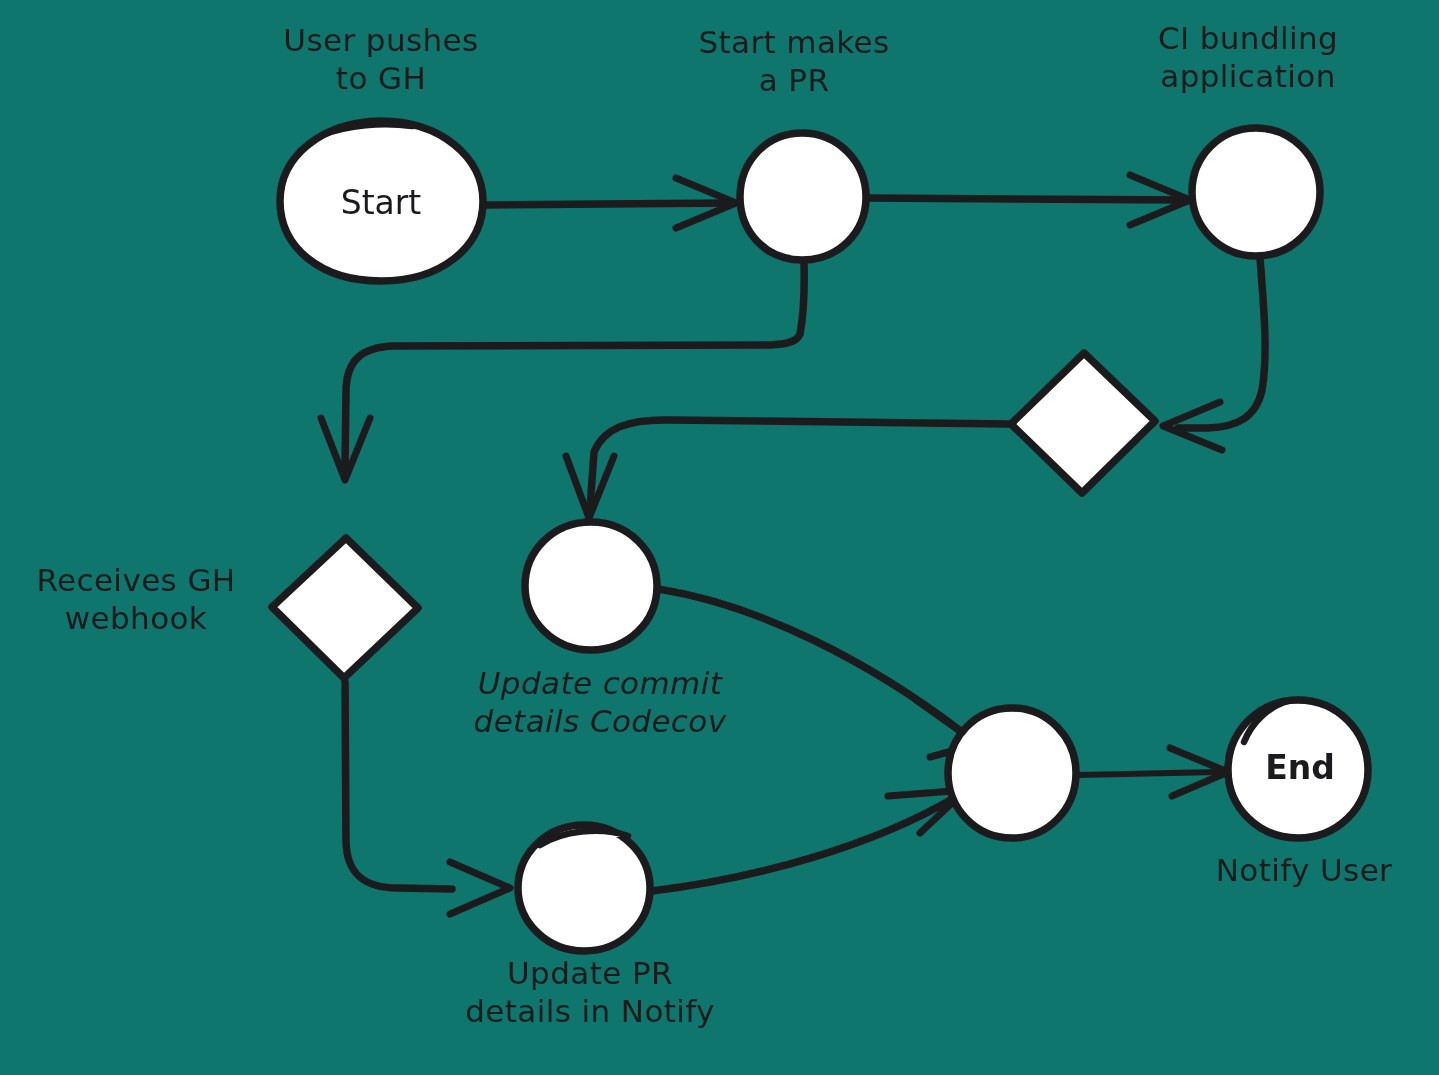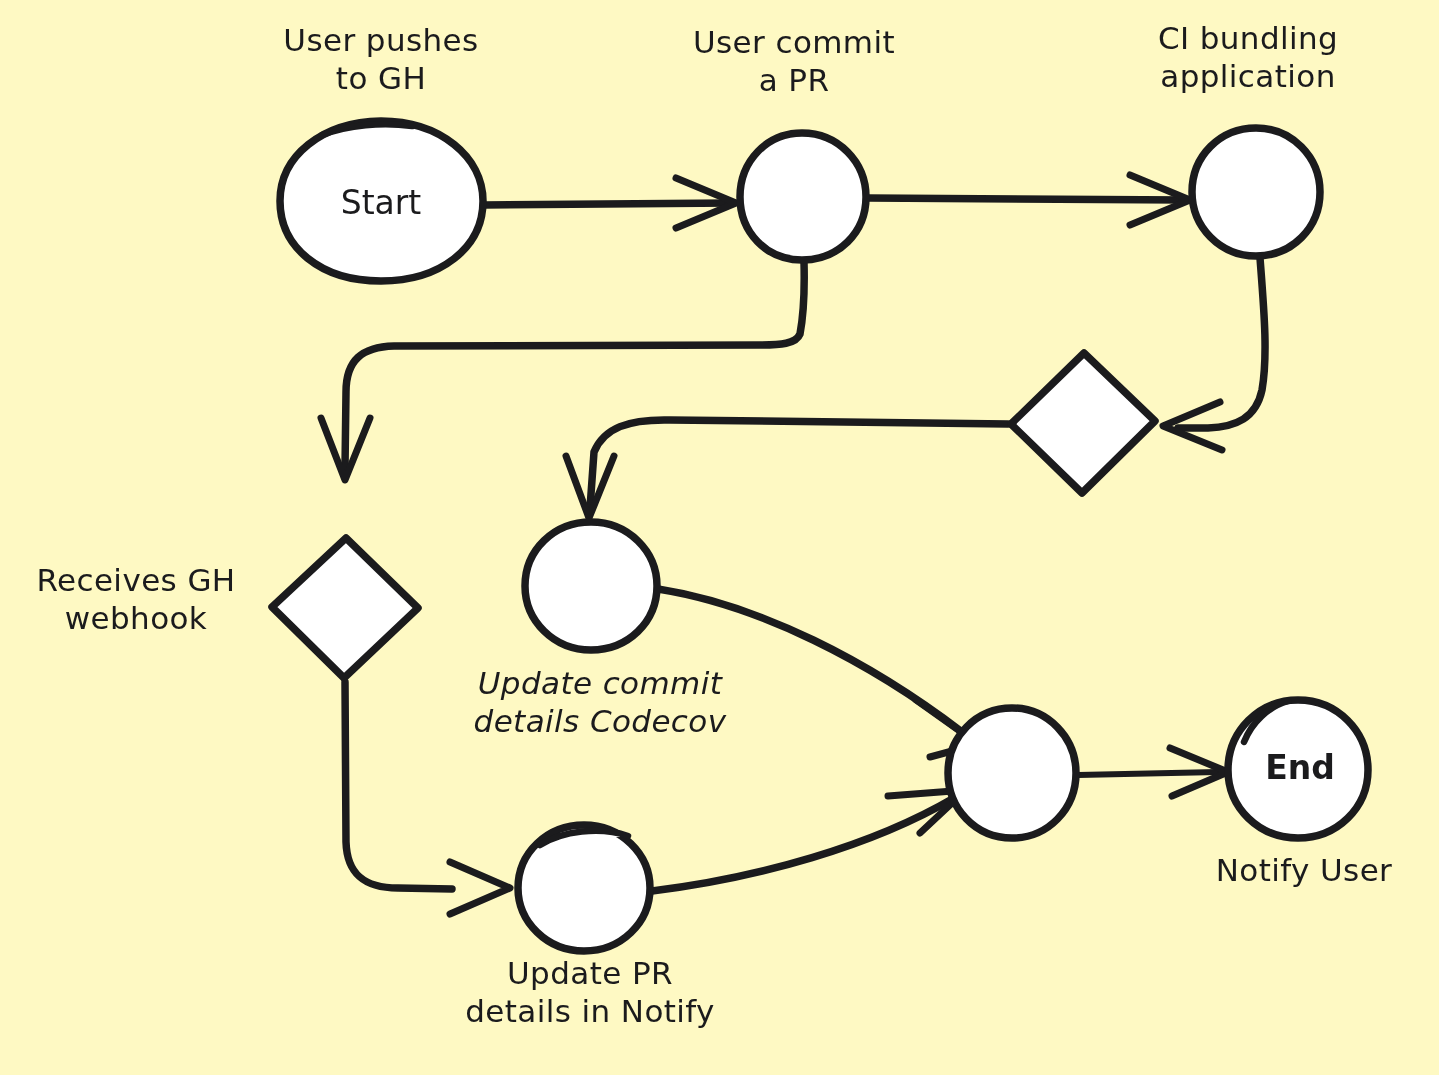--- a/index.html
+++ b/index.html
@@ -1,18 +1,18 @@
 <!DOCTYPE html>
 <html><head>
 <meta charset="utf-8">
 <style>
   html,body{margin:0;padding:0;background:#ffffff;}
   body{width:1439px;height:1075px;overflow:hidden;
        font-family:"DejaVu Sans", sans-serif;}
-  #stage{position:relative;width:1439px;height:1075px;background:#fef9c3;}
+  #stage{position:relative;width:1439px;height:1075px;background:#0f766e;}
   svg#flow{position:absolute;left:0;top:0;width:1439px;height:1075px;}
   .node-shape{fill:#ffffff;stroke:#1b1b1d;stroke-width:7.5;
               stroke-linecap:round;stroke-linejoin:round;}
   .node-shape.thin{stroke-width:6.5;}
   .edge{fill:none;stroke:#1b1b1d;stroke-width:7.5;
         stroke-linecap:round;stroke-linejoin:round;}
   .edge.slim{stroke-width:6;}
   .arrowhead{fill:none;stroke:#1b1b1d;stroke-width:7;
              stroke-linecap:round;stroke-linejoin:round;}
   .lbl{position:absolute;color:#1b1b1d;
@@ -153,21 +153,21 @@
       </g>
 
     </g>
   </svg>
 
   <div class="lbl" style="left:381px; top:22px; width:320px;">User pushes
 to GH</div>
 
   <div class="inner-lbl" style="left:381px; top:203px;">Start</div>
 
-  <div class="lbl" style="left:794px; top:24px; width:300px;">User commit
+  <div class="lbl" style="left:794px; top:24px; width:300px;">Start makes
 a PR</div>
 
   <div class="lbl" style="left:1248px; top:20px; width:300px;">CI bundling
 application</div>
 
 
   <div class="lbl" style="left:136px; top:562px; width:280px;">Receives GH
 webhook</div>
 
   <div class="lbl" style="left:600px; top:665px; width:380px;font-style:italic;">Update commit

